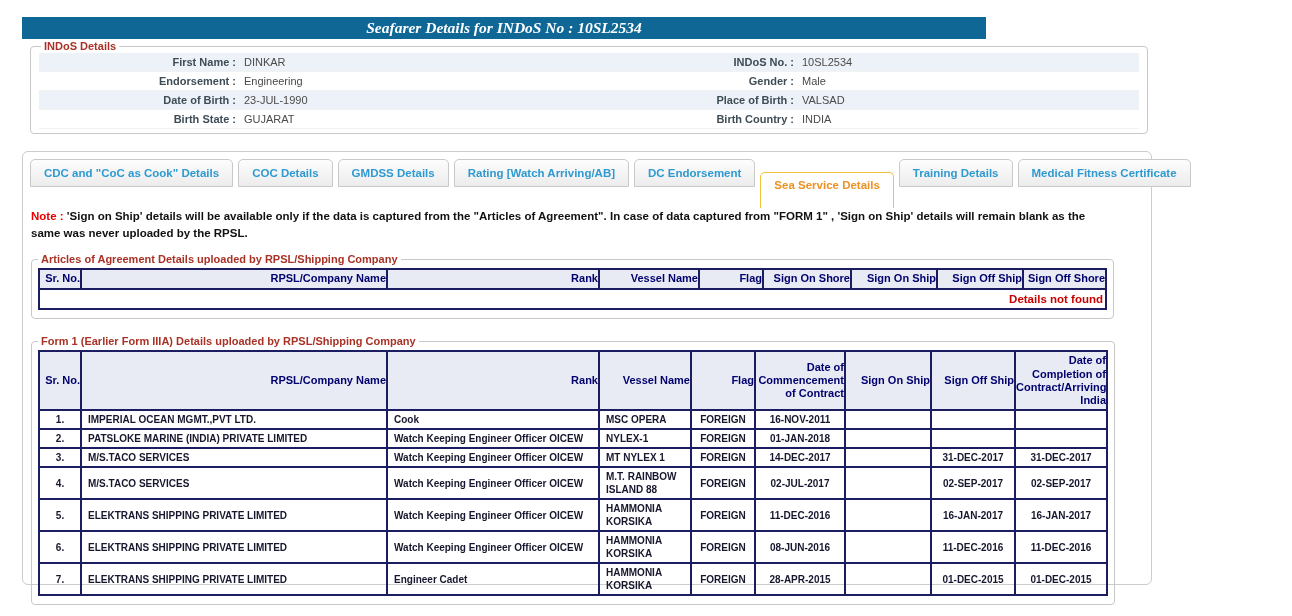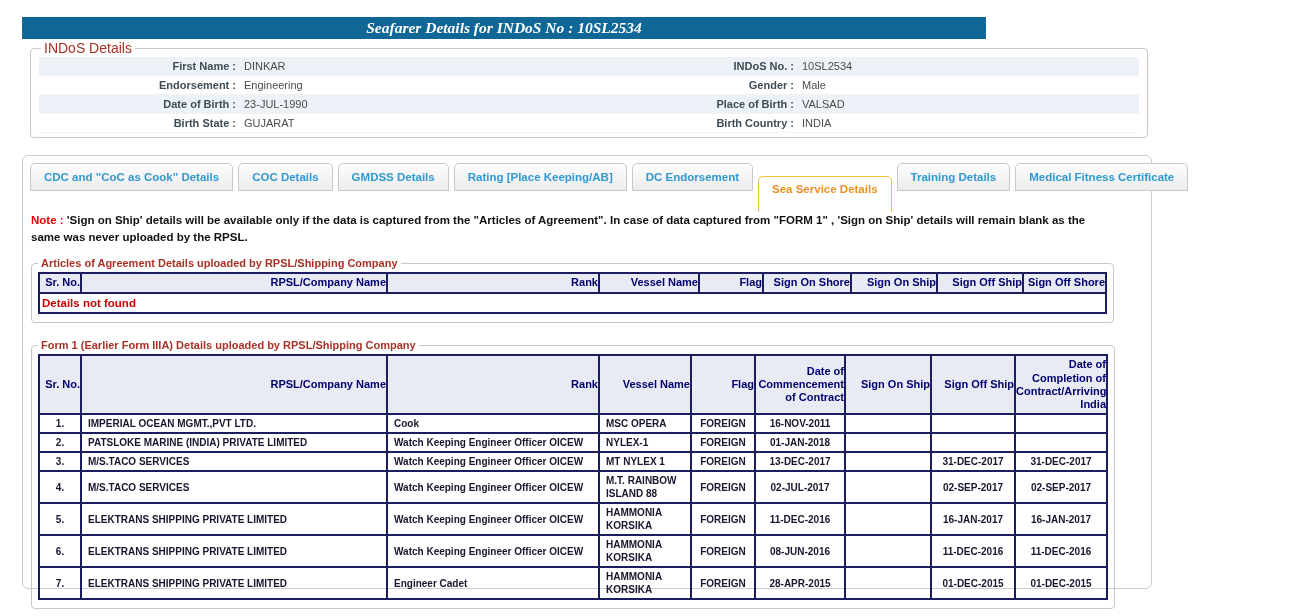--- a/index.html
+++ b/index.html
@@ -19,21 +19,21 @@
   }
   
   .titlebar{
     margin:17px 0 0 22px;width:964px;height:22px;line-height:22px;
     background:var(--titlebar-bg);color:var(--titlebar-text);
     text-align:center;font-family:"Liberation Serif",serif;font-weight:bold;font-size:15.5px;font-style:italic;
   }
   
   fieldset{border:1px solid #c8c8c8;border-radius:4px;}
   .indos{margin:1px 0 0 30px;width:1118px;padding:1px 8px 4px 8px;}
-  .indos legend{color:var(--legend-red);font-weight:normal;font-size:14px;padding:0 3px;margin-left:2px;}
+  .indos legend{color:var(--legend-red);font-weight:bold;font-size:11px;padding:0 3px;margin-left:2px;}
   .indos-row{display:flex;height:19px;line-height:19px;border-bottom:1px solid #f2f2f2;}
   .indos-row.striped{background:var(--stripe-bg);}
   .half{display:flex;width:50%;}
   .half .lbl{display:inline-block;width:197px;text-align:right;font-weight:bold;color:var(--label-text);}
   .half.right .lbl{width:205px;}
   .half .val{margin-left:8px;color:var(--value-text);}
   
   .panel{
     margin:17px 0 0 22px;width:1130px;height:434px;
     border:1px solid var(--panel-border);border-radius:6px;background:#fff;
@@ -58,21 +58,21 @@
   .tbl-fieldset legend{color:var(--legend-red);font-weight:bold;font-size:11px;padding:0 3px;}
   .tbl-fieldset.form1{margin-top:16px;}
   table{border-collapse:collapse;table-layout:fixed;}
   th,td{border:2px solid var(--table-border);overflow:hidden;}
   th{
     background:var(--table-header-bg);color:var(--table-header-text);
     font-weight:bold;font-size:11px;text-align:right;padding:2px 0;line-height:1.2;
   }
   td{font-weight:bold;font-size:10px;color:var(--table-cell-text);padding:2px 6px;line-height:1.3;}
   td.c{text-align:center;}
-  td.empty-msg{color:var(--empty-red);font-size:11.5px;text-align:left;padding:2px;}
+  td.empty-msg{color:var(--empty-red);font-size:11.5px;text-align:right;padding:2px;}
 </style>
 </head>
 <body>
 
 <div class="titlebar">Seafarer Details for INDoS No : 10SL2534</div>
 
 <fieldset class="indos">
   <legend>INDoS Details</legend>
   <div id="indos-rows">
       <div class="indos-row striped">
@@ -117,21 +117,21 @@
       </div>
     </div>
 </fieldset>
 
 <div class="panel">
 
   <div class="tabbar" id="tabbar">
       <div class="tab">CDC and "CoC as Cook" Details</div>
       <div class="tab">COC Details</div>
       <div class="tab">GMDSS Details</div>
-      <div class="tab">Rating [Place Keeping/AB]</div>
+      <div class="tab">Rating [Watch Arriving/AB]</div>
       <div class="tab">DC Endorsement</div>
       <div class="tab active">Sea Service Details</div>
       <div class="tab">Training Details</div>
       <div class="tab">Medical Fitness Certificate</div>
     </div>
 
   <div class="note">
     <span class="note-prefix">Note :</span>
     <span>'Sign on Ship' details will be available only if the data is captured from the "Articles of Agreement". In case of data captured from "FORM 1" , 'Sign on Ship' details will remain blank as the same was never uploaded by the RPSL.</span>
   </div>
@@ -220,21 +220,21 @@
             <td class="c"></td>
             <td class="c"></td>
             <td class="c"></td>
           </tr>
           <tr>
             <td class="c">3.</td>
             <td>M/S.TACO SERVICES</td>
             <td>Watch Keeping Engineer Officer OICEW</td>
             <td>MT NYLEX 1</td>
             <td class="c">FOREIGN</td>
-            <td class="c">13-DEC-2017</td>
+            <td class="c">14-DEC-2017</td>
             <td class="c"></td>
             <td class="c">31-DEC-2017</td>
             <td class="c">31-DEC-2017</td>
           </tr>
           <tr>
             <td class="c">4.</td>
             <td>M/S.TACO SERVICES</td>
             <td>Watch Keeping Engineer Officer OICEW</td>
             <td>M.T. RAINBOW ISLAND 88</td>
             <td class="c">FOREIGN</td>

